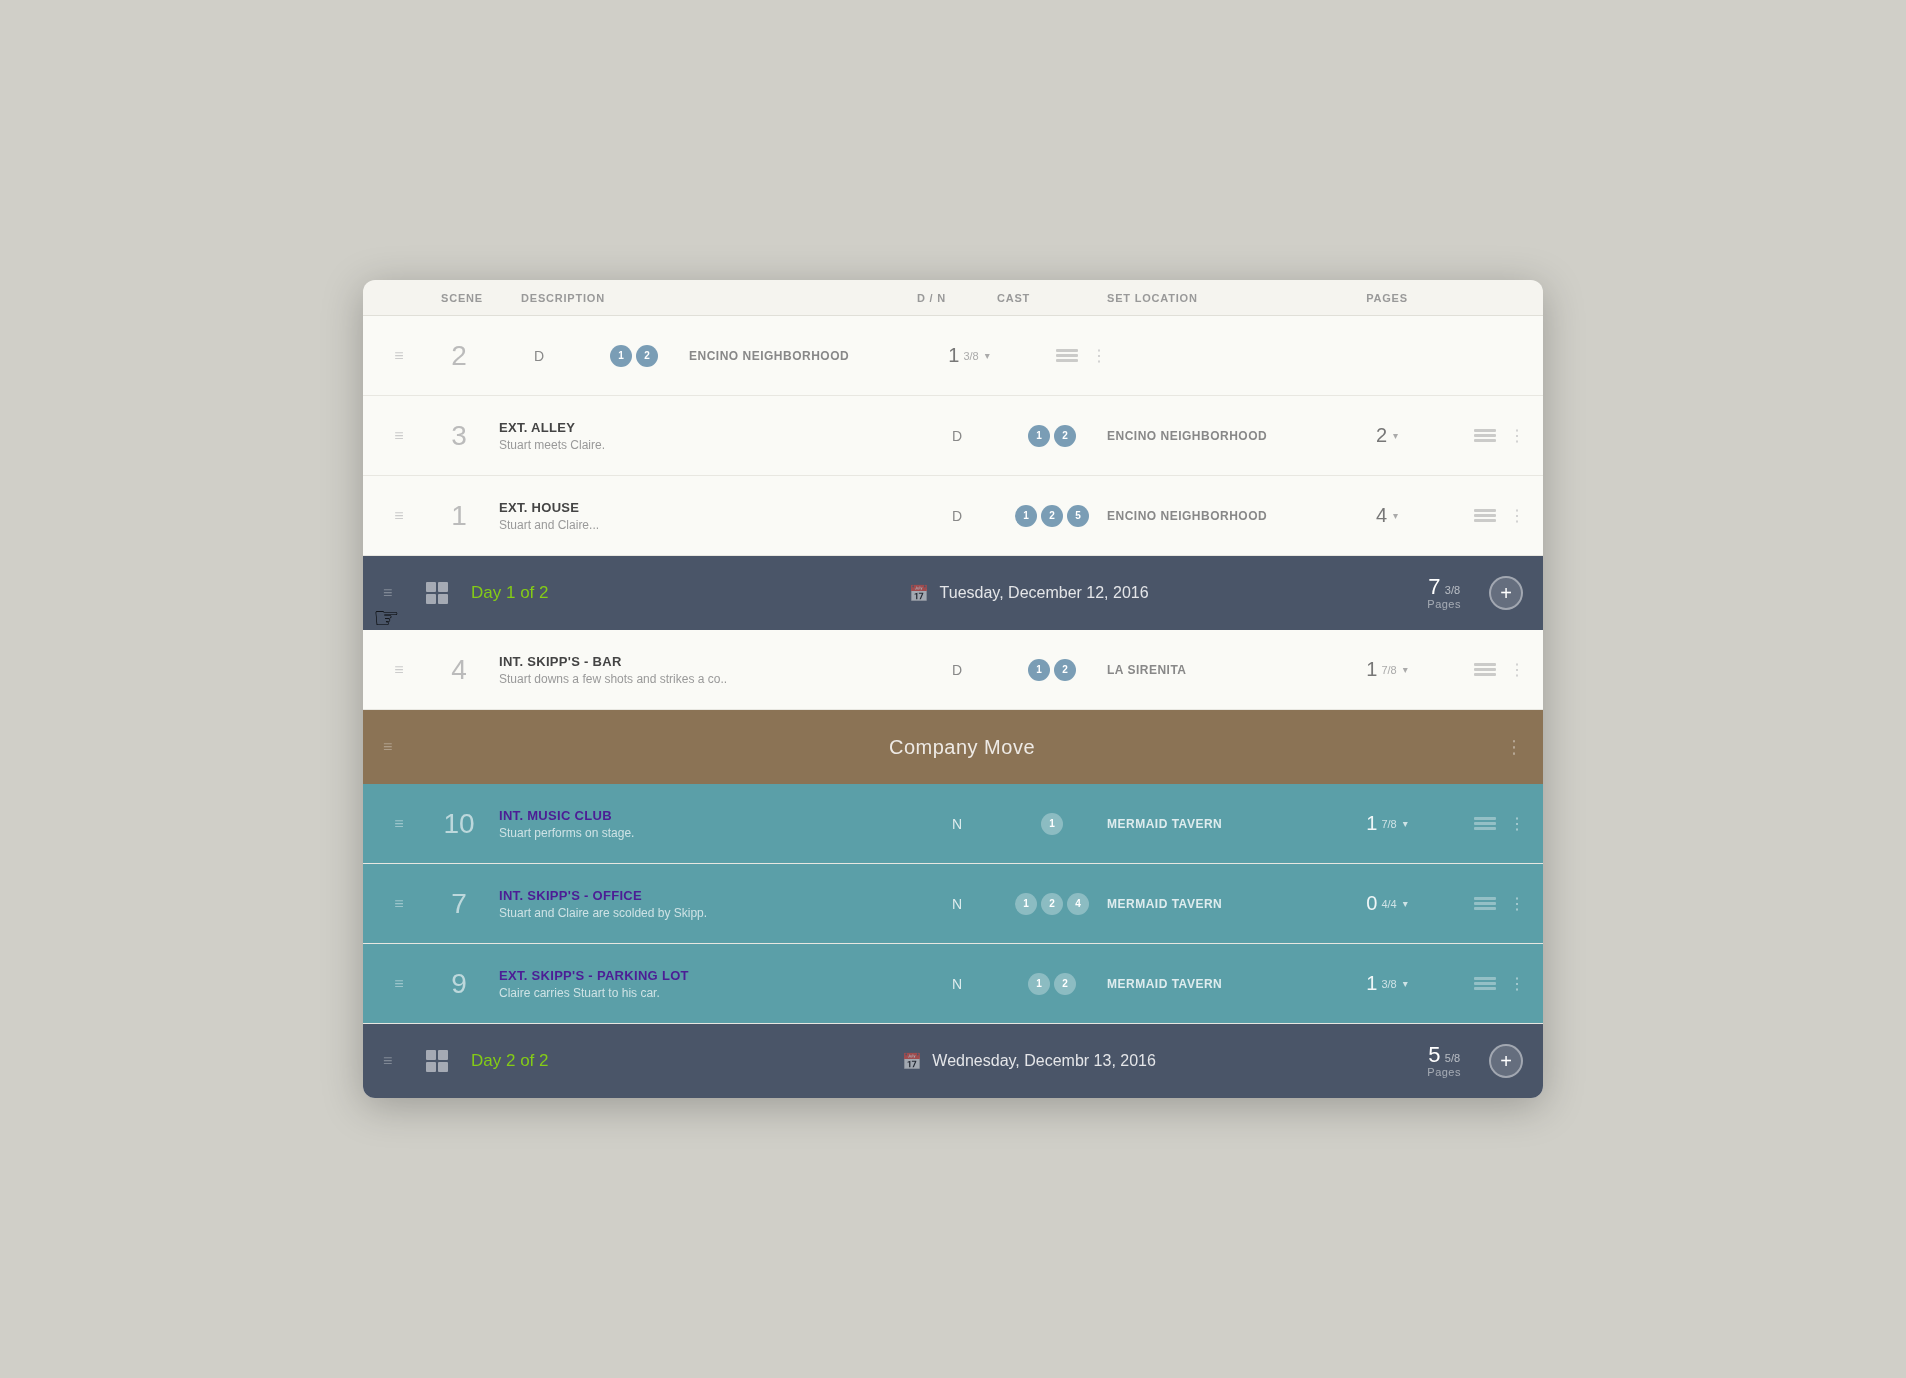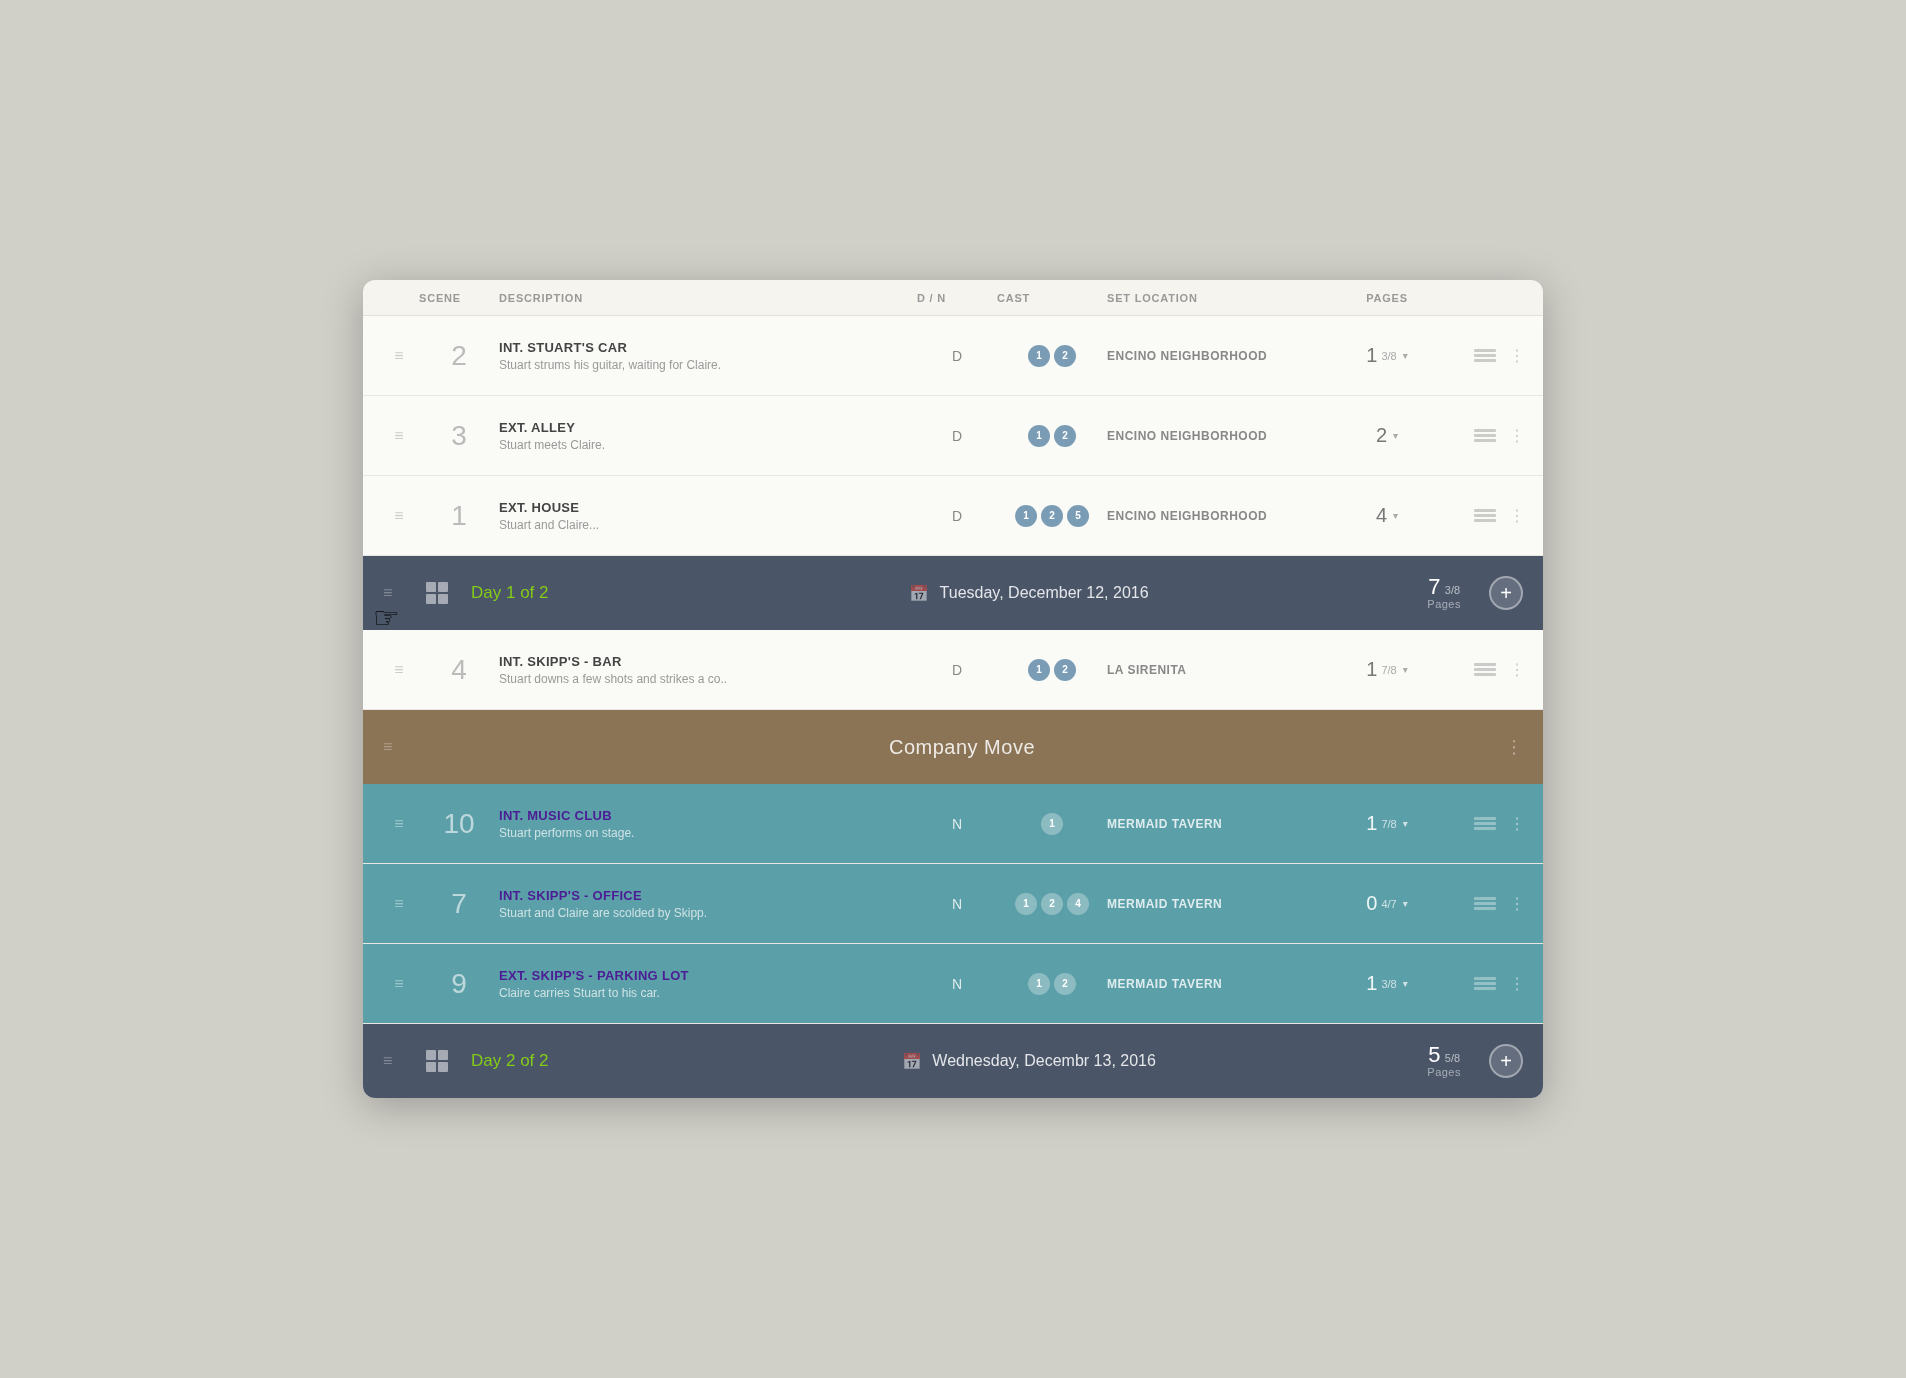--- a/index.html
+++ b/index.html
@@ -32,21 +32,21 @@
       border-bottom: 1px solid #e0dfd8;
     }
     .col-header {
       font-size: 11px;
       font-weight: 600;
       color: #999;
       letter-spacing: 0.8px;
       text-transform: uppercase;
     }
     .col-drag { width: 40px; }
-    .col-scene { width: 80px; }
+    .col-scene { width: 80px; margin-left: 22px; }
     .col-desc { flex: 1; }
     .col-dm { width: 80px; text-align: left; }
     .col-cast { width: 110px; text-align: left; }
     .col-location { width: 220px; }
     .col-pages { width: 120px; text-align: center; }
     .col-icons { width: 80px; }
 
     
     .scene-row {
       display: flex;
@@ -346,24 +346,20 @@
     <div class="col-dm col-header">D / N</div>
     <div class="col-cast col-header">CAST</div>
     <div class="col-location col-header">SET LOCATION</div>
     <div class="col-pages col-header">PAGES</div>
     <div class="col-icons"></div>
   </div>
 
   <div class="scene-row">
     <div class="drag-handle">≡</div>
     <div class="scene-number">2</div>
-    <div class="scene-desc">
-      <div class="scene-title">INT. STUART'S CAR</div>
-      <div class="scene-subtitle">Stuart strums his guitar, waiting for Claire.</div>
-    </div>
     <div class="dm-cell">D</div>
     <div class="cast-cell">
       <div class="cast-badge">1</div>
       <div class="cast-badge">2</div>
     </div>
     <div class="location-cell">ENCINO NEIGHBORHOOD</div>
     <div class="pages-cell">
       <span class="pages-main">1</span>
       <span class="pages-frac">3/8</span>
       <span class="pages-chevron">▾</span>
@@ -542,21 +538,21 @@
     </div>
     <div class="dm-cell">N</div>
     <div class="cast-cell">
       <div class="cast-badge">1</div>
       <div class="cast-badge">2</div>
       <div class="cast-badge">4</div>
     </div>
     <div class="location-cell">MERMAID TAVERN</div>
     <div class="pages-cell">
       <span class="pages-main">0</span>
-      <span class="pages-frac" style="color:rgba(255,255,255,0.7);">4/7</span>
+      <span class="pages-frac" style="color:rgba(255,255,255,0.7);">4/4</span>
       <span class="pages-chevron" style="color:rgba(255,255,255,0.7);">▾</span>
     </div>
     <div class="icons-cell">
       <div class="stack-icon">
         <div class="stack-svg">
           <div class="stack-line"></div>
           <div class="stack-line"></div>
           <div class="stack-line"></div>
         </div>
       </div>

